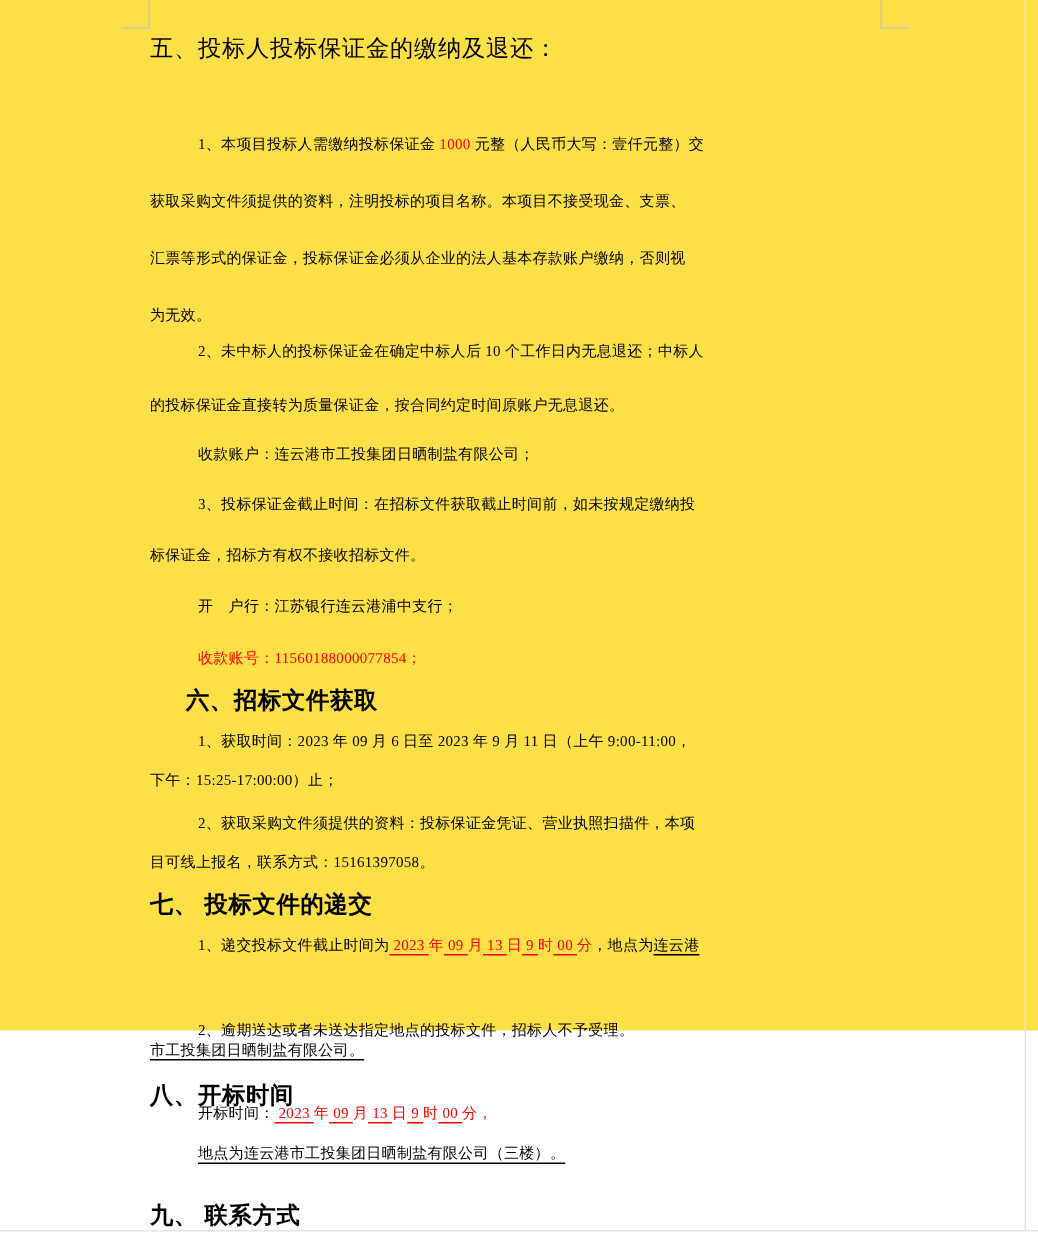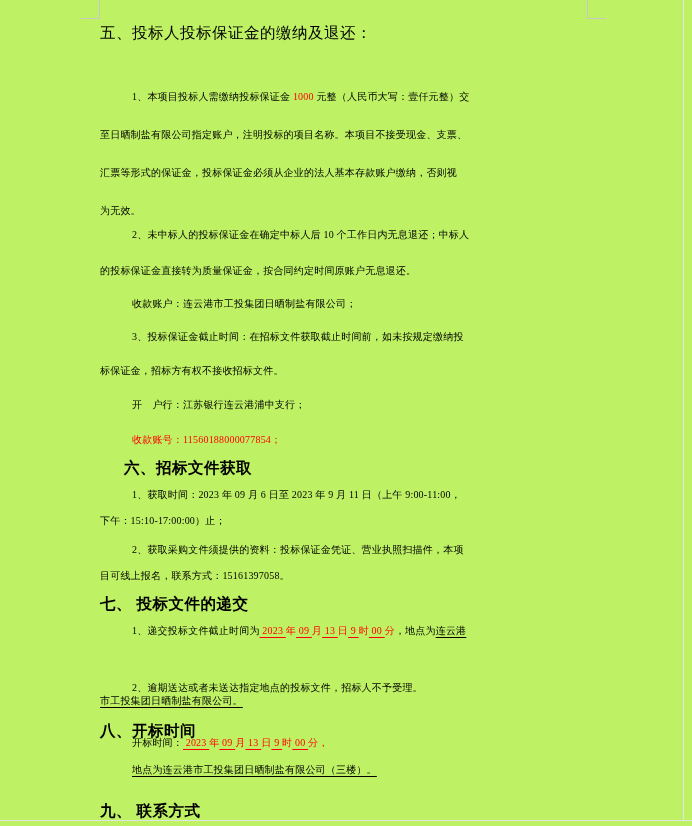--- a/index.html
+++ b/index.html
@@ -4,22 +4,22 @@
 <style>
   html, body {
     margin: 0; padding: 0;
     width: 692px; height: 826px;
     background: #ffffff;
     overflow: hidden;
     font-family: "Liberation Serif", "DejaVu Serif", serif;
   }
   .page {
     position: relative;
-    width: 692px; height: 826px;
-    background: #bef264;
+    width: 692px; height: 687px;
+    background: #fde047;
   }
   .crop { position: absolute; background: #c8c8c8; }
   .edge { position: absolute; background: #e3e3e3; }
   .line {
     position: absolute;
     white-space: pre;
     font-size: 10px;
     line-height: 19px;
     color: #000000;
     letter-spacing: 0.2px;
@@ -43,33 +43,33 @@
   <div class="crop" style="left:81px; top:18px; width:19px; height:1px;"></div>
   <div class="crop" style="left:587px; top:0; width:1px; height:19px;"></div>
   <div class="crop" style="left:587px; top:18px; width:19px; height:1px;"></div>
 
   <div class="edge" style="left:683px; top:0; width:1px; height:821px;"></div>
   <div class="edge" style="left:0; top:820px; width:692px; height:1px;"></div>
 
   <div id="document-content">
       <div class="line heading" style="top: 23px; left: 100px;"><span class="seg-k">五、投标人投标保证金的缴纳及退还：</span></div>
       <div class="line" style="top: 87px; left: 132px;"><span class="seg-k">1、本项目投标人需缴纳投标保证金 </span><span class="seg-r">1000</span><span class="seg-k"> 元整（人民币大写：壹仟元整）交</span></div>
-      <div class="line" style="top: 125px; left: 100px;"><span class="seg-k">至日晒制盐有限公司指定账户，注明投标的项目名称。本项目不接受现金、支票、</span></div>
+      <div class="line" style="top: 125px; left: 100px;"><span class="seg-k">获取采购文件须提供的资料，注明投标的项目名称。本项目不接受现金、支票、</span></div>
       <div class="line" style="top: 163px; left: 100px;"><span class="seg-k">汇票等形式的保证金，投标保证金必须从企业的法人基本存款账户缴纳，否则视</span></div>
       <div class="line" style="top: 201px; left: 100px;"><span class="seg-k">为无效。</span></div>
       <div class="line" style="top: 225px; left: 132px;"><span class="seg-k">2、未中标人的投标保证金在确定中标人后 10 个工作日内无息退还；中标人</span></div>
       <div class="line" style="top: 261px; left: 100px;"><span class="seg-k">的投标保证金直接转为质量保证金，按合同约定时间原账户无息退还。</span></div>
       <div class="line" style="top: 294px; left: 132px;"><span class="seg-k">收款账户：连云港市工投集团日晒制盐有限公司；</span></div>
       <div class="line" style="top: 327px; left: 132px;"><span class="seg-k">3、投标保证金截止时间：在招标文件获取截止时间前，如未按规定缴纳投</span></div>
       <div class="line" style="top: 361px; left: 100px;"><span class="seg-k">标保证金，招标方有权不接收招标文件。</span></div>
       <div class="line" style="top: 395px; left: 132px;"><span class="seg-k">开　户行：江苏银行连云港浦中支行；</span></div>
       <div class="line" style="top: 430px; left: 132px;"><span class="seg-r">收款账号：11560188000077854；</span></div>
       <div class="line heading bold" style="top: 458px; left: 100px; margin-left: 24px;"><span class="seg-k">六、招标文件获取</span></div>
       <div class="line" style="top: 485px; left: 132px;"><span class="seg-k">1、获取时间：2023 年 09 月 6 日至 2023 年 9 月 11 日（上午 9:00-11:00，</span></div>
-      <div class="line" style="top: 511px; left: 100px;"><span class="seg-k">下午：15:10-17:00:00）止；</span></div>
+      <div class="line" style="top: 511px; left: 100px;"><span class="seg-k">下午：15:25-17:00:00）止；</span></div>
       <div class="line" style="top: 540px; left: 132px;"><span class="seg-k">2、获取采购文件须提供的资料：投标保证金凭证、营业执照扫描件，本项</span></div>
       <div class="line" style="top: 566px; left: 100px; text-align: right;"><span class="seg-k">目可线上报名，联系方式：15161397058。</span></div>
       <div class="line heading bold" style="top: 594px; left: 100px;"><span class="seg-k">七、 投标文件的递交</span></div>
       <div class="line" style="top: 621px; left: 132px;"><span class="seg-k">1、递交投标文件截止时间为</span><span class="seg-ru"> 2023 </span><span class="seg-r">年</span><span class="seg-ru"> 09 </span><span class="seg-r">月</span><span class="seg-ru"> 13 </span><span class="seg-r">日</span><span class="seg-ru"> 9 </span><span class="seg-r">时</span><span class="seg-ru"> 00 </span><span class="seg-r">分</span><span class="seg-k">，地点为</span><span class="seg-ku">连云港</span></div>
       <div class="line" style="top: 664px; left: 100px; margin-top: 27px;"><span class="seg-ku">市工投集团日晒制盐有限公司。</span></div>
       <div class="line" style="top: 678px; left: 132px;"><span class="seg-k">2、逾期送达或者未送达指定地点的投标文件，招标人不予受理。</span></div>
       <div class="line heading bold" style="top: 721px; left: 100px;"><span class="seg-k">八、开标时间</span></div>
       <div class="line" style="top: 733px; left: 132px;"><span class="seg-k">开标时间：</span><span class="seg-ru"> 2023 </span><span class="seg-r">年</span><span class="seg-ru"> 09 </span><span class="seg-r">月</span><span class="seg-ru"> 13 </span><span class="seg-r">日</span><span class="seg-ru"> 9 </span><span class="seg-r">时</span><span class="seg-ru"> 00 </span><span class="seg-r">分</span><span class="seg-r">，</span></div>
       <div class="line" style="top: 760px; left: 132px;"><span class="seg-ku">地点为连云港市工投集团日晒制盐有限公司（三楼）。</span></div>
       <div class="line heading bold" style="top: 801px; left: 100px;"><span class="seg-k">九、 联系方式</span></div>

